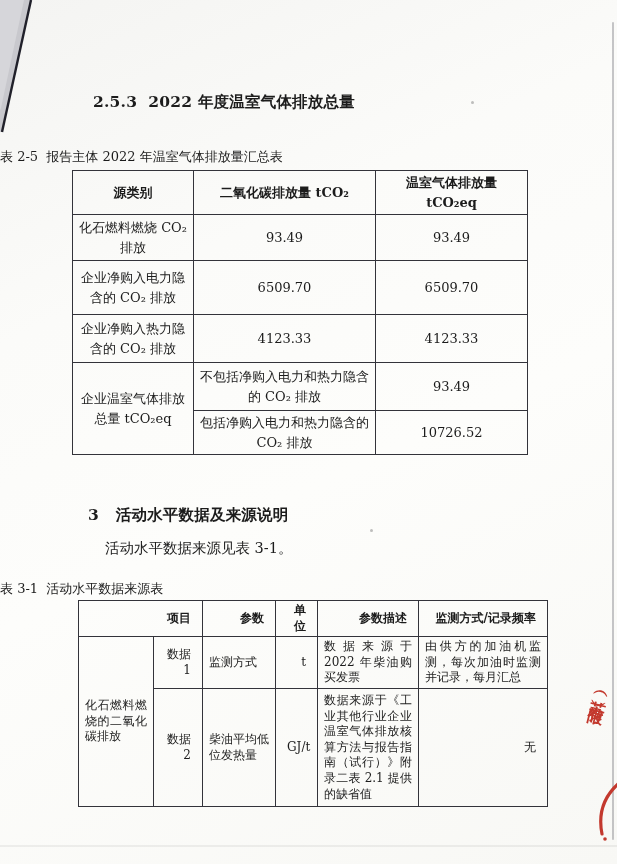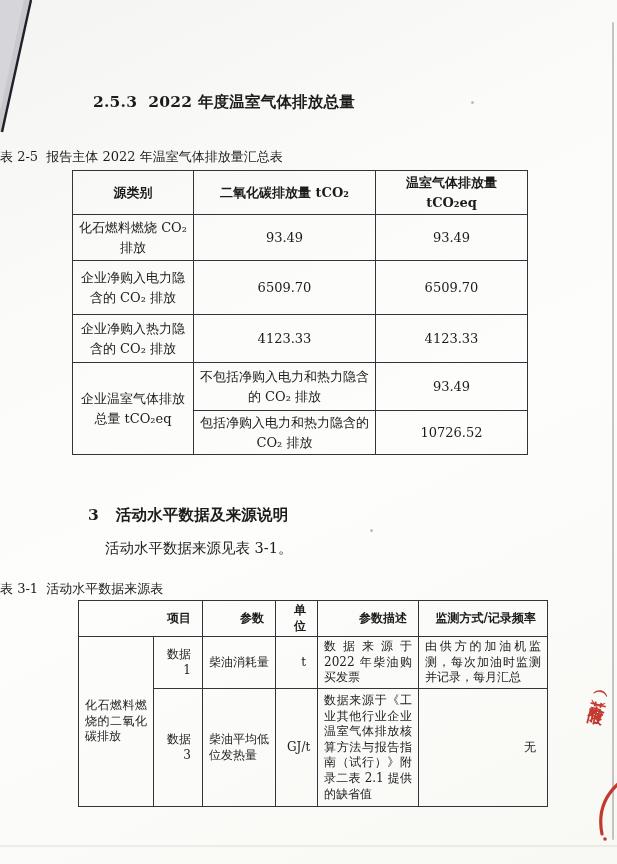--- a/index.html
+++ b/index.html
@@ -125,27 +125,27 @@
         <tr style="height:19px">
       <th colspan="2">项目</th>
       <th>参数</th>
       <th>单位</th>
       <th>参数描述</th>
       <th>监测方式/记录频率</th>
     </tr>
     <tr style="height:52px">
       <td rowspan="2" class="just">化石燃料燃烧的二氧化碳排放</td>
       <td>数据 1</td>
-      <td class="just">柴油消耗量</td>
+      <td class="just">监测方式</td>
       <td>t</td>
       <td class="just">数据来源于 2022 年柴油购买发票</td>
       <td class="just">由供方的加油机监测，每次加油时监测并记录，每月汇总</td>
     </tr>
     <tr style="height:118px">
-      <td>数据 3</td>
+      <td>数据 2</td>
       <td class="just">柴油平均低位发热量</td>
       <td>GJ/t</td>
       <td class="just">数据来源于《工业其他行业企业温室气体排放核算方法与报告指南（试行）》附录二表 2.1 提供的缺省值</td>
       <td>无</td>
     </tr>
   </tbody>
     </table>
 
   <div class="stamp">
     <div class="stamp-text" style="color:#c3392e;">（苏）有限</div>

